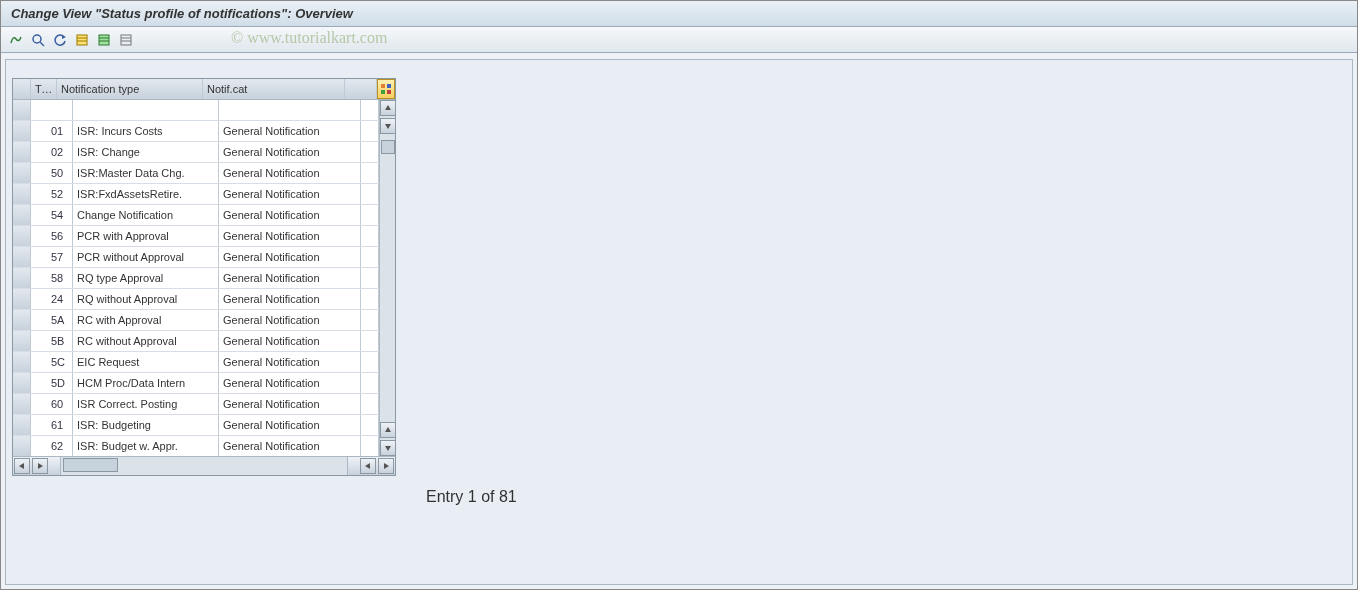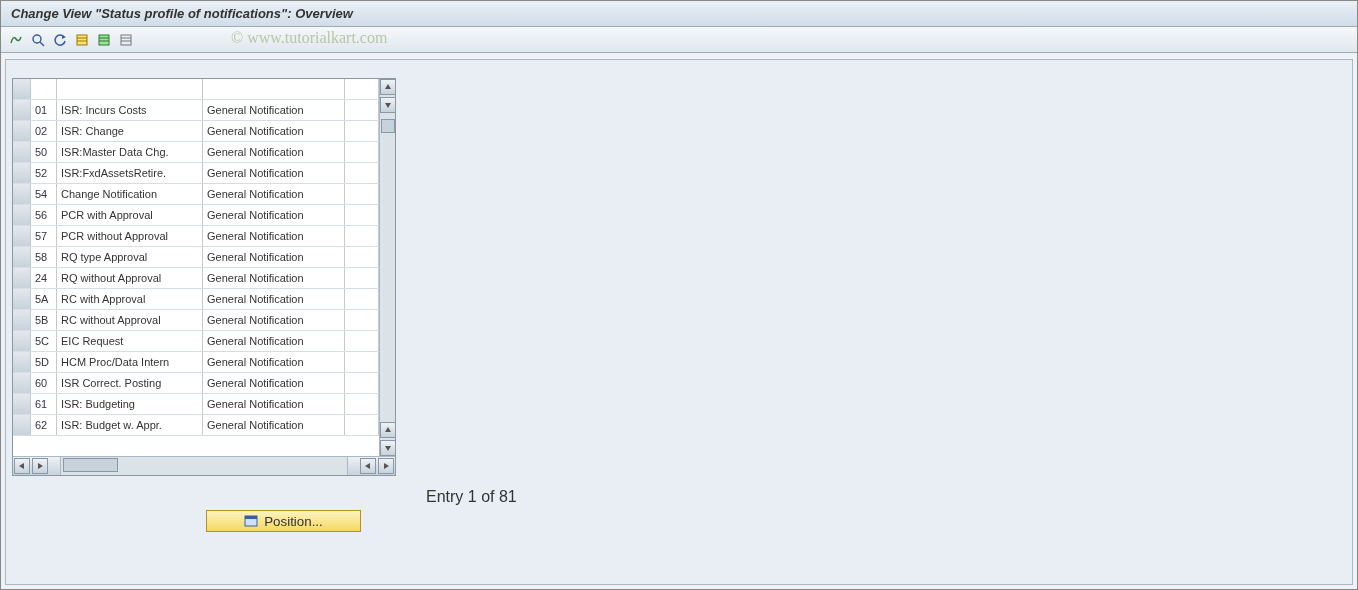--- a/index.html
+++ b/index.html
@@ -106,21 +106,21 @@
     flex: 1 1 auto;
     overflow: hidden;
   }
   .row {
     display: flex;
     border-bottom: 1px solid #d6dde4;
     height: 21px;
   }
   .row .sel-col { border-right:1px solid #c0cad4; cursor:pointer;}
   .row .td { background:#fff; color:#333; }
-  .row .td.col-typ { color:#334; }
+  .row .td.col-typ { color:#334;margin-left:16px; }
   .vscrollbar {
     flex: 0 0 16px;
     background:#dbe2e8;
     border-left:1px solid #aab8c4;
     position: relative;
   }
   .vsb-btn {
     position:absolute; left:0; width:16px; height:16px;
     background:linear-gradient(to bottom,#eef2f6,#c8d2dc);
     border:1px solid #8a98a4;
@@ -208,20 +208,35 @@
           <line x1="2" y1="5" x2="12" y2="5" stroke="#777"></line>
           <line x1="2" y1="8" x2="12" y2="8" stroke="#777"></line>
         </svg>
     </span>
     <span class="watermark">© www.tutorialkart.com</span>
   </div>
 
   <div class="content-area">
 
     <div class="table-container">
+      <div class="table-header-row">
+        <div class="th sel-col"></div>
+        <div class="th col-typ">Typ</div>
+        <div class="th col-ntyp">Notification type</div>
+        <div class="th col-cat">Notif.cat</div>
+        <div class="th" style="flex:1 1 auto;"></div>
+        <div class="corner-btn">
+          <svg viewBox="0 0 12 12">
+              <rect x="1" y="1" width="4" height="4" fill="#e08030"></rect>
+              <rect x="7" y="1" width="4" height="4" fill="#4060c0"></rect>
+              <rect x="1" y="7" width="4" height="4" fill="#40a040"></rect>
+              <rect x="7" y="7" width="4" height="4" fill="#c04040"></rect>
+            </svg>
+        </div>
+      </div>
 
       <div class="table-body">
         <div class="rows-viewport" id="rows-viewport">
             <div class="row">
               <div class="sel-col"></div>
               <div class="td col-typ"></div>
               <div class="td col-ntyp"></div>
               <div class="td col-cat"></div>
               <div class="td" style="flex: 1 1 auto;"></div>
             </div>
@@ -387,26 +402,17 @@
             </div>
           <div class="hsb-btn">
               <svg width="8" height="8">
                 <polygon points="2,1 7,4 2,7" fill="#555"></polygon>
               </svg>
             </div>
         </div>
       </div>
     </div>
 
-    <button class="position-btn">
-      <span class="icon">
-        <svg width="14" height="14">
-            <rect x="1" y="2" width="12" height="10" stroke="#3a5fa0" fill="#cfe0ff"></rect>
-            <rect x="1" y="2" width="12" height="3" fill="#3a5fa0"></rect>
-          </svg>
-      </span>
-      <span>Position...</span>
-    </button>
 
     <div class="entry-label">Entry 1 of 81</div>
 
   </div>
 </div>
 
 </body></html>

